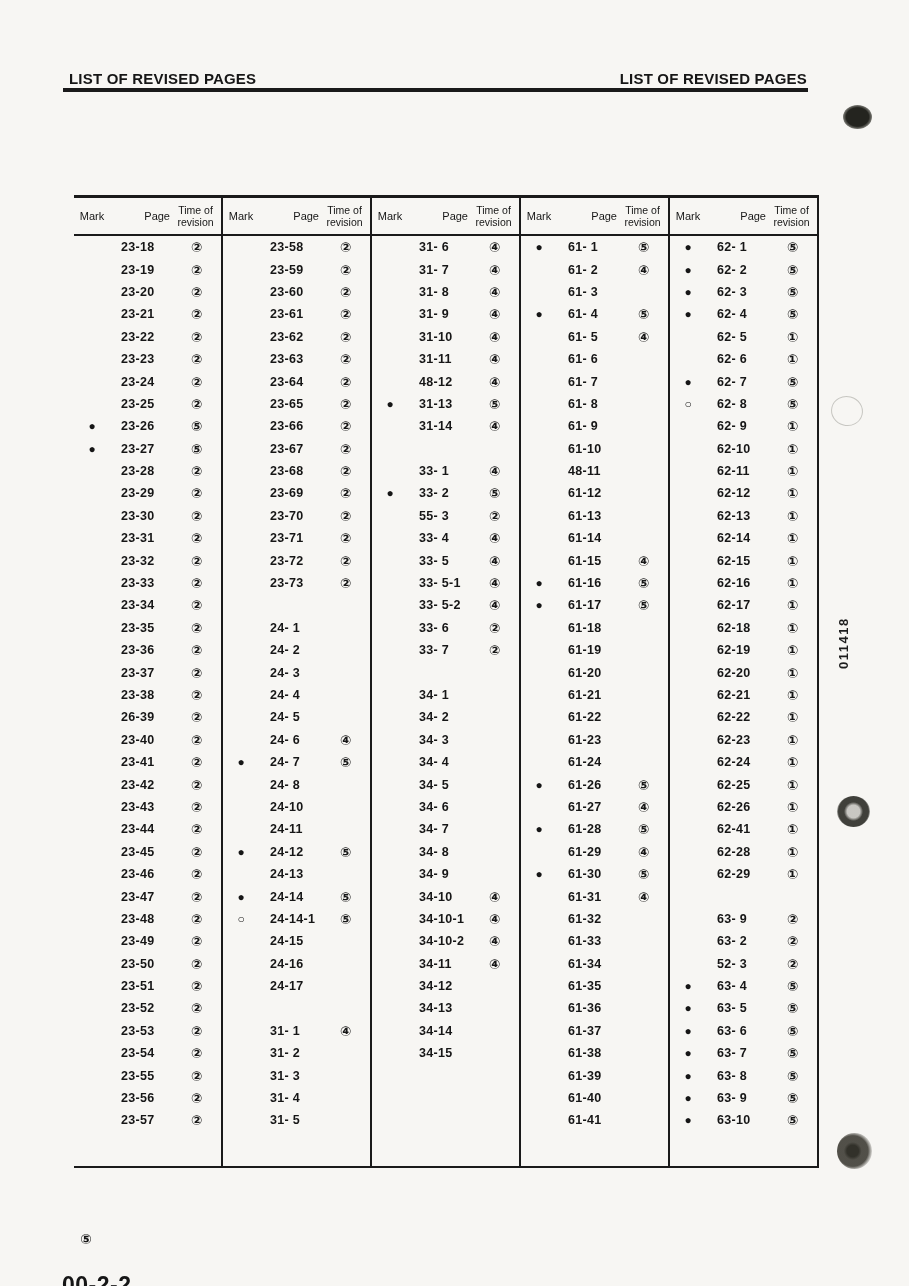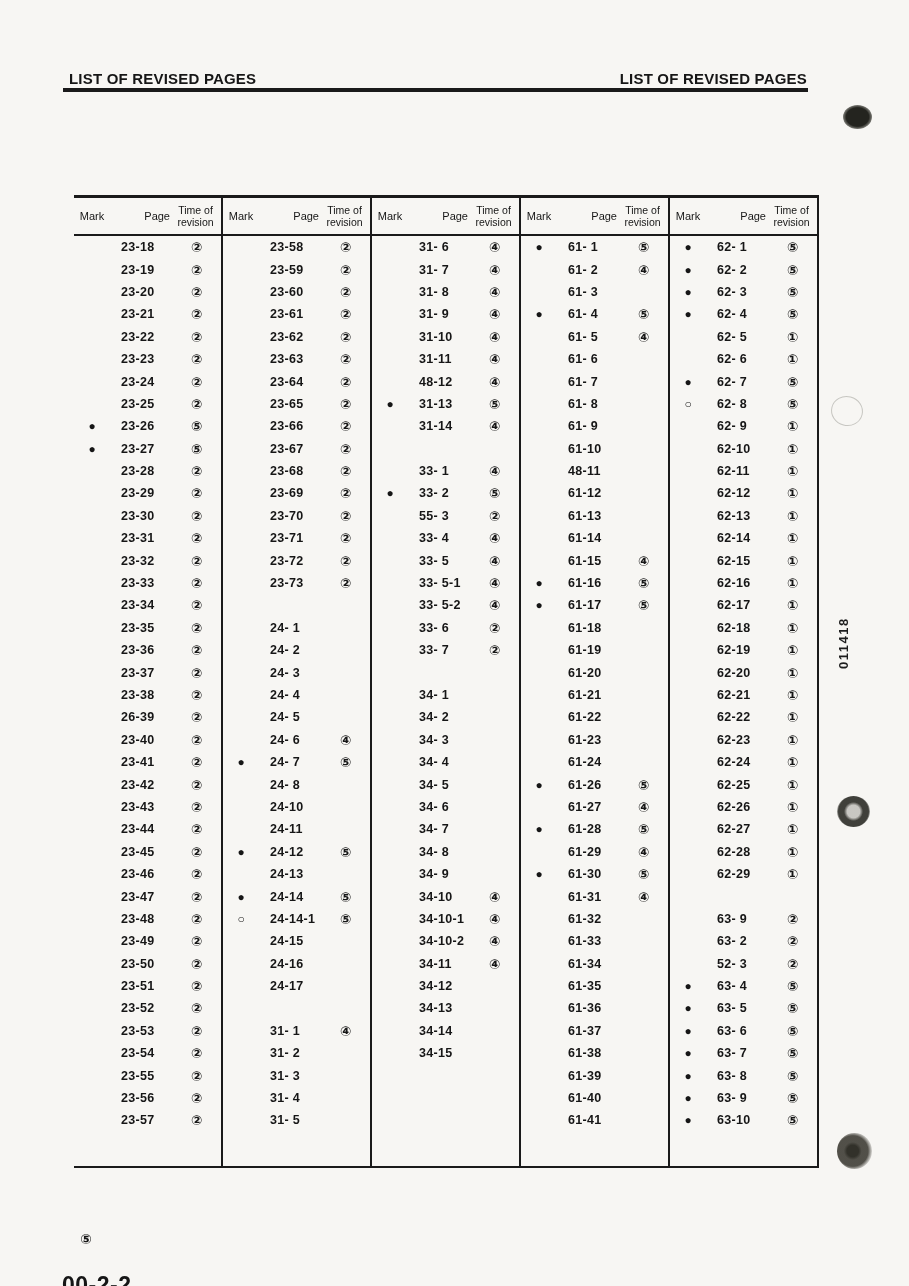--- a/index.html
+++ b/index.html
@@ -1077,21 +1077,21 @@
             <div class="c-page">62-25</div>
             <div class="c-rev">①</div>
           </div>
           <div class="trow">
             <div class="c-mark"></div>
             <div class="c-page">62-26</div>
             <div class="c-rev">①</div>
           </div>
           <div class="trow">
             <div class="c-mark"></div>
-            <div class="c-page">62-27</div>
+            <div class="c-page">62-41</div>
             <div class="c-rev">①</div>
           </div>
           <div class="trow">
             <div class="c-mark"></div>
             <div class="c-page">62-28</div>
             <div class="c-rev">①</div>
           </div>
           <div class="trow">
             <div class="c-mark"></div>
             <div class="c-page">62-29</div>

